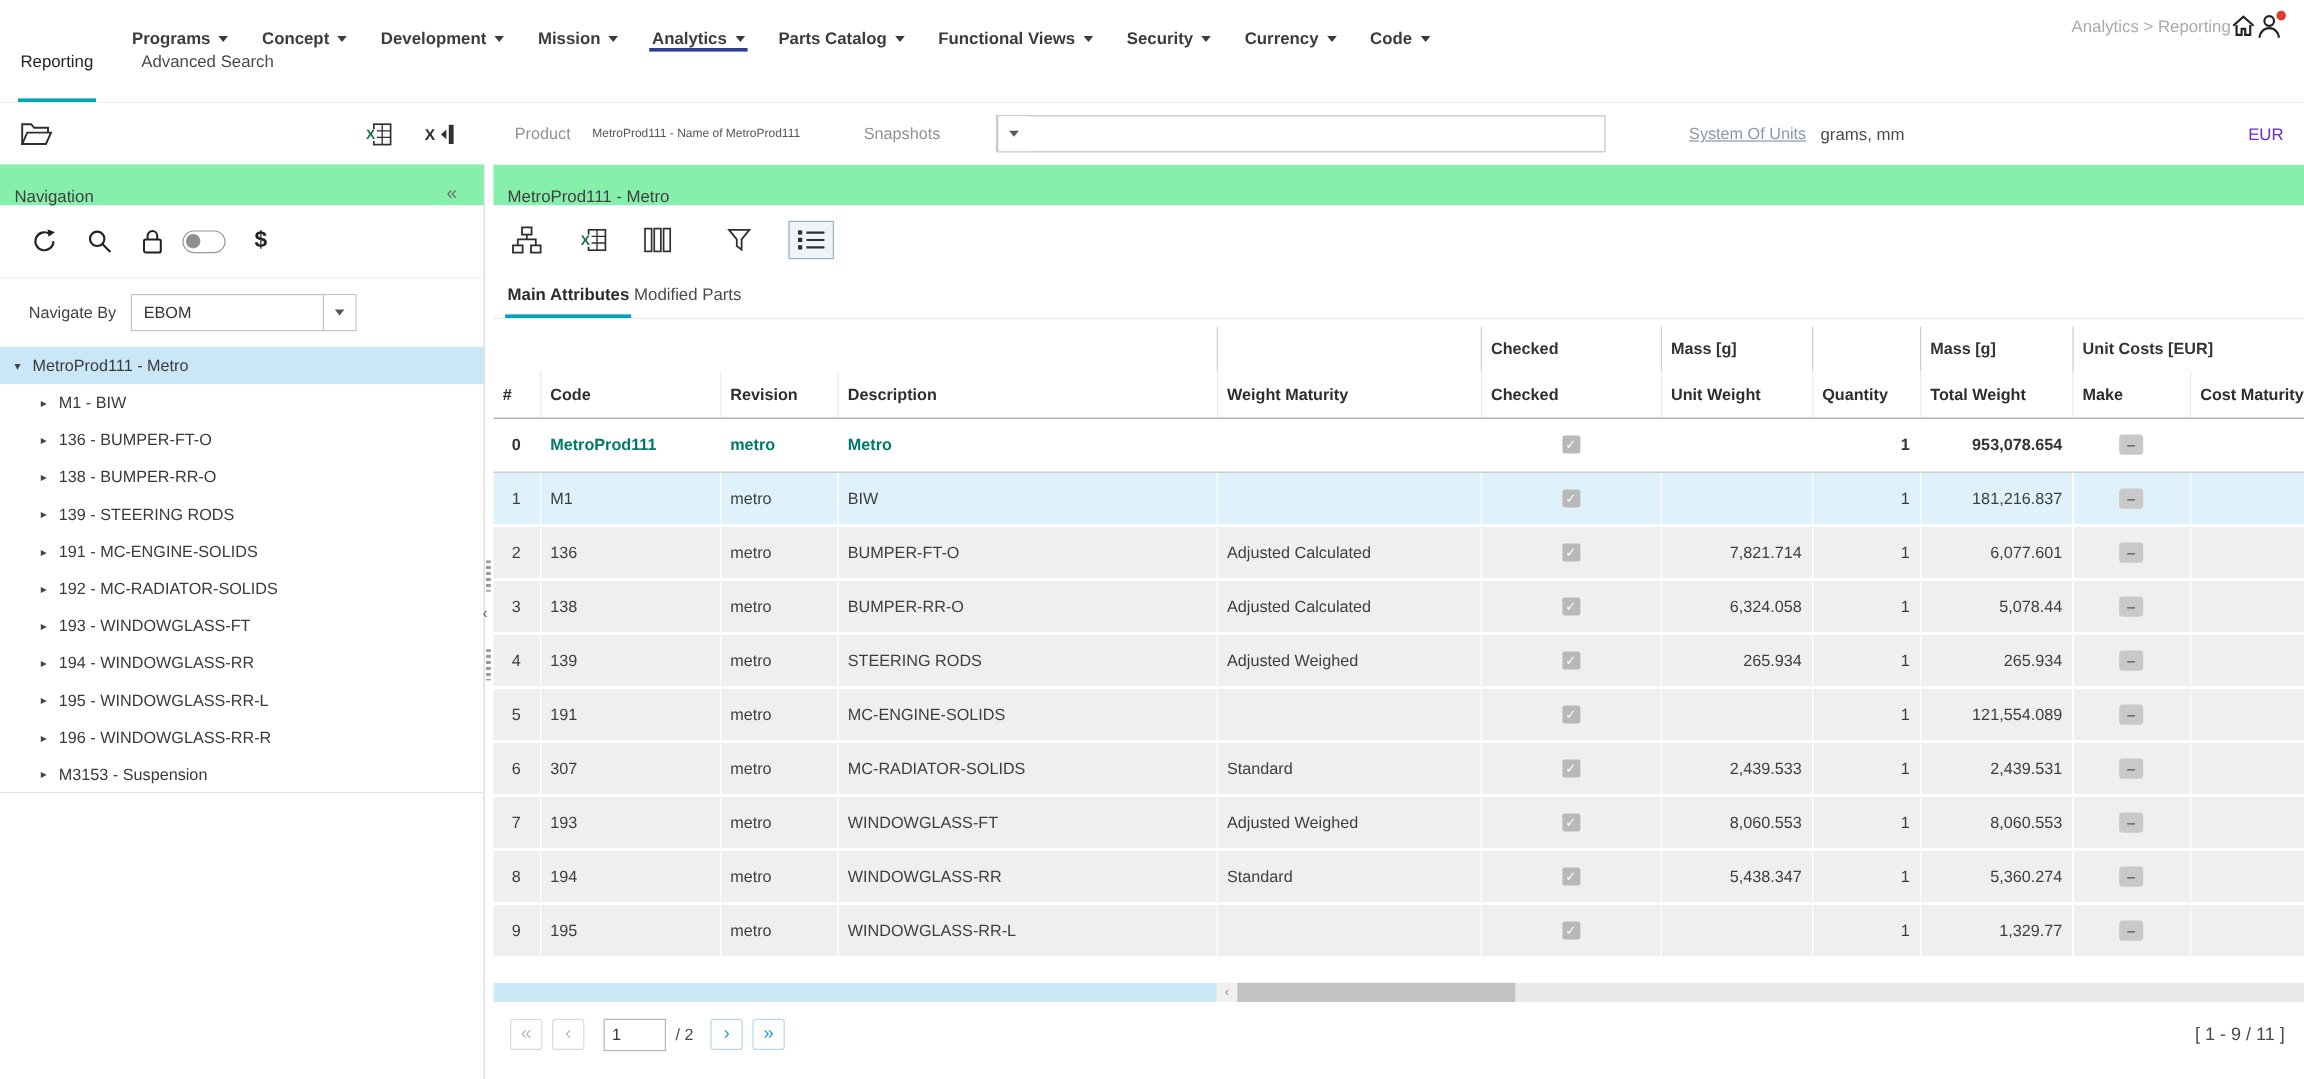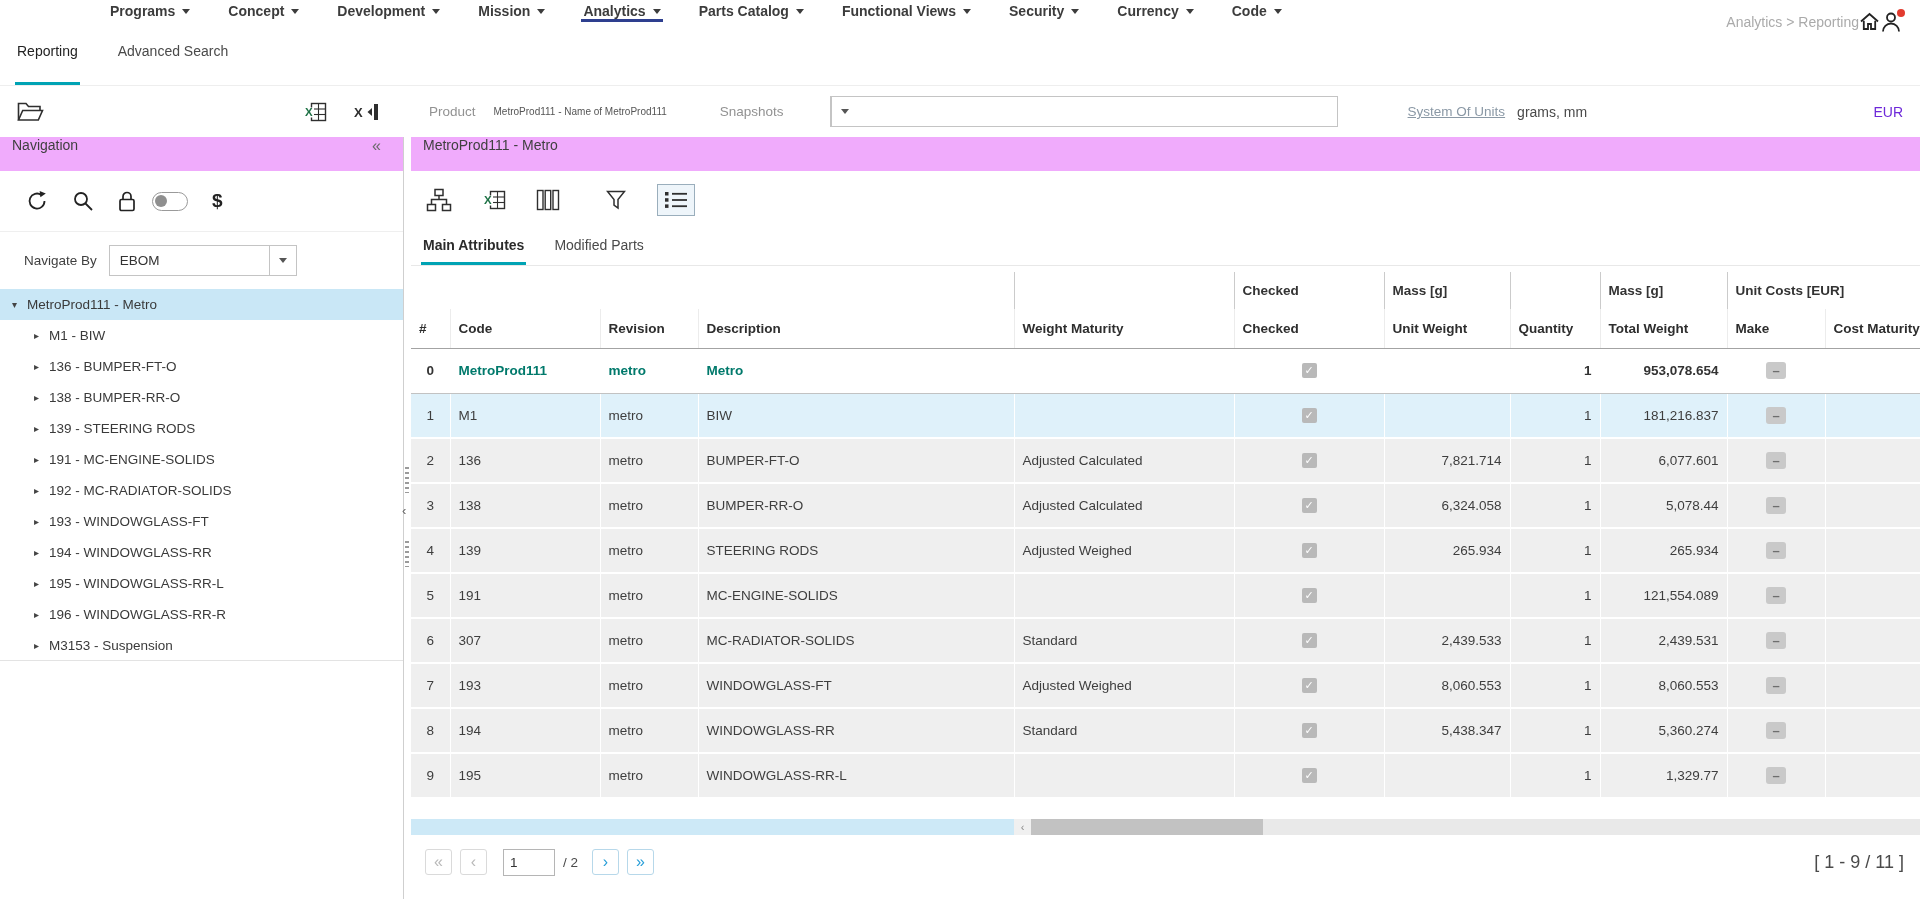--- a/index.html
+++ b/index.html
@@ -4,21 +4,21 @@
 <style>
   *{margin:0;padding:0;box-sizing:border-box}
   html,body{width:1920px;height:899px;overflow:hidden;background:#fff;
     font-family:"Liberation Sans",sans-serif;color:#333;font-size:14px}
 
   
   .topbar{display:flex;align-items:center;height:43px;padding:0 18px;background:#fff}
   .logo{display:flex;align-items:center;gap:9px}
   .logo-title{font-size:21px;font-weight:700;color:#181a2e;letter-spacing:.2px;white-space:nowrap}
   .logo-tm{font-size:9px;vertical-align:super;font-weight:700;color:#181a2e}
-  .top-menu{display:flex;gap:34px;margin-left:90px;height:100%;align-items:flex-start}
+  .top-menu{display:flex;gap:24px;margin-left:90px;height:100%;align-items:flex-end}
   .menu-item{display:flex;align-items:center;gap:7px;padding:3px 2px 0 2px;font-size:14px;
     font-weight:700;color:#3c3c3c;cursor:pointer;border-bottom:3px solid transparent;white-space:nowrap}
   .menu-item.active{border-bottom-color:#2e3f8f}
   .caret-down{width:0;height:0;border-left:4px solid transparent;border-right:4px solid transparent;border-top:5px solid #3c3c3c}
   .caret-down.mid{border-top-color:#555}
   .top-right{margin-left:auto;display:flex;align-items:center;}
   .breadcrumb{color:#aaa;font-size:14px;white-space:nowrap}
   .icon-btn{display:flex;align-items:center;justify-content:center;cursor:pointer}
   .user-wrap{position:relative;display:flex}
   .red-dot{position:absolute;top:-2px;right:-3px;width:8px;height:8px;border-radius:50%;background:#e23b2e}
@@ -41,21 +41,21 @@
   .combo-value{display:flex;align-items:center;padding:0 10px;font-size:13.5px;color:#333;flex:1;white-space:nowrap;overflow:hidden}
   .combo-btn{width:27px;border-left:1px solid #c4c4c4;display:flex;align-items:center;justify-content:center;cursor:pointer;background:#fff}
   .snapshot-combo{margin-left:46px;width:508px}
   .units-link{margin-left:70px;color:#8a98a5;text-decoration:underline;font-size:13.5px;cursor:pointer;white-space:nowrap}
   .units-value{margin-left:12px;color:#4a4a4a;font-size:14px;white-space:nowrap}
   .currency{margin-left:auto;color:#6d28d9;font-size:14px}
 
   
   .workspace{display:flex;height:762px}
   .navpanel{width:404px;min-width:404px;border-right:1px solid #cfcfcf;display:flex;flex-direction:column;background:#fff}
-  .panel-header{height:34px;background:#f0abfc;display:flex;align-items:flex-start;padding:0 12px;font-size:14px;color:#3f3f3f;flex:none}
+  .panel-header{height:34px;background:#86efac;display:flex;align-items:flex-end;padding:0 12px;font-size:14px;color:#3f3f3f;flex:none}
   .panel-collapse{margin-left:auto;color:#6a6a6a;font-size:16px;cursor:pointer;padding-right:10px}
 
   .nav-toolbar{display:flex;align-items:center;height:61px;padding:0 0 0 26px;gap:24px;border-bottom:1px solid #efefef;flex:none}
   .toggle{width:36px;height:19px;border:1.5px solid #9a9a9a;border-radius:10px;background:#fff;display:inline-flex;align-items:center;padding:1px;margin-left:-8px;cursor:pointer}
   .knob{width:12px;height:12px;border-radius:50%;background:#8f8f8f;margin-left:1px}
   .dollar{font-size:19px;font-weight:600;color:#222}
 
   .navigate-by{display:flex;align-items:center;padding:13px 0 13px 24px;gap:12px;font-size:13.5px;color:#3f3f3f;flex:none}
   .navby-combo{width:188px;height:31px}
 
@@ -72,21 +72,21 @@
   .grip{position:absolute;left:1px;width:4px;height:26px;
     background:repeating-linear-gradient(#9a9a9a 0 2px, transparent 2px 5px)}
   .collapse-arrow{position:absolute;left:-2px;color:#666;font-size:13px;cursor:pointer}
 
   
   .main{flex:1;display:flex;flex-direction:column;overflow:hidden;background:#fff}
   .main-toolbar{display:flex;align-items:center;height:57px;padding-left:12px;gap:24px;flex:none}
   .tool-btn{min-width:30px;height:32px;display:flex;align-items:center;justify-content:center;cursor:pointer;padding:0 3px}
   .tool-btn.selected{border:1px solid #9aaebc;background:#eef5fa;padding:0 6px}
 
-  .main-tabs{display:flex;height:38px;padding-left:10px;gap:26px;border-bottom:1px solid #e8e8e8;flex:none}
+  .main-tabs{display:flex;height:38px;padding-left:10px;border-bottom:1px solid #e8e8e8;flex:none}
   .main-tab{display:flex;align-items:center;font-size:14px;color:#4a4a4a;border-bottom:3px solid transparent;cursor:pointer;padding:0 2px;white-space:nowrap}
   .main-tab.active{color:#2b2b2b;font-weight:700;border-bottom-color:#00a3b4}
 
   .grid-wrap{margin-top:6px;overflow:hidden;flex:none}
   table.grid{border-collapse:collapse;table-layout:fixed;width:1515px;font-size:13.5px}
   .grid th,.grid td{white-space:nowrap;overflow:hidden}
   .grid thead th{background:#fff;text-align:left;font-weight:700;color:#2e2e2e;height:39px;
     padding:0 8px;border-bottom:1px solid #a3a3a3;border-right:1px solid #ececec}
   .grid thead .group-row th{font-weight:600;height:37px;border-bottom:none;border-right:none;color:#333}
   .group-row th.g{border-left:1px solid #cbcbcb;border-bottom:1px solid #ddd}
@@ -114,21 +114,21 @@
 
   
   .pager{margin-top:8px;display:flex;align-items:center;padding:0 16px 0 14px;gap:8px;height:38px;flex:none}
   .pg-btn{width:27px;height:26px;border:1px solid #dadada;border-radius:3px;display:flex;align-items:center;
     justify-content:center;font-size:16px;line-height:1;background:#fff;cursor:pointer}
   .pg-btn.disabled{color:#b9b9b9}
   .pg-btn.active{color:#2a9fd8;border-color:#b7d8ea}
   .pg-input{width:52px;height:27px;border:1px solid #b5b5b5;padding:0 6px;font-size:13.5px;color:#333;
     font-family:"Liberation Sans",sans-serif;margin-left:8px}
   .pg-of{font-size:13.5px;color:#4a4a4a;margin-right:6px}
-  .pg-range{margin-left:auto;font-size:18px;color:#4a4a4a}
+  .pg-range{margin-left:auto;font-size:15px;color:#4a4a4a}
 
   svg{display:block}
 </style>
 </head>
 <body>
 
 <header class="topbar">
 
   <nav class="top-menu">
       <div class="menu-item">

